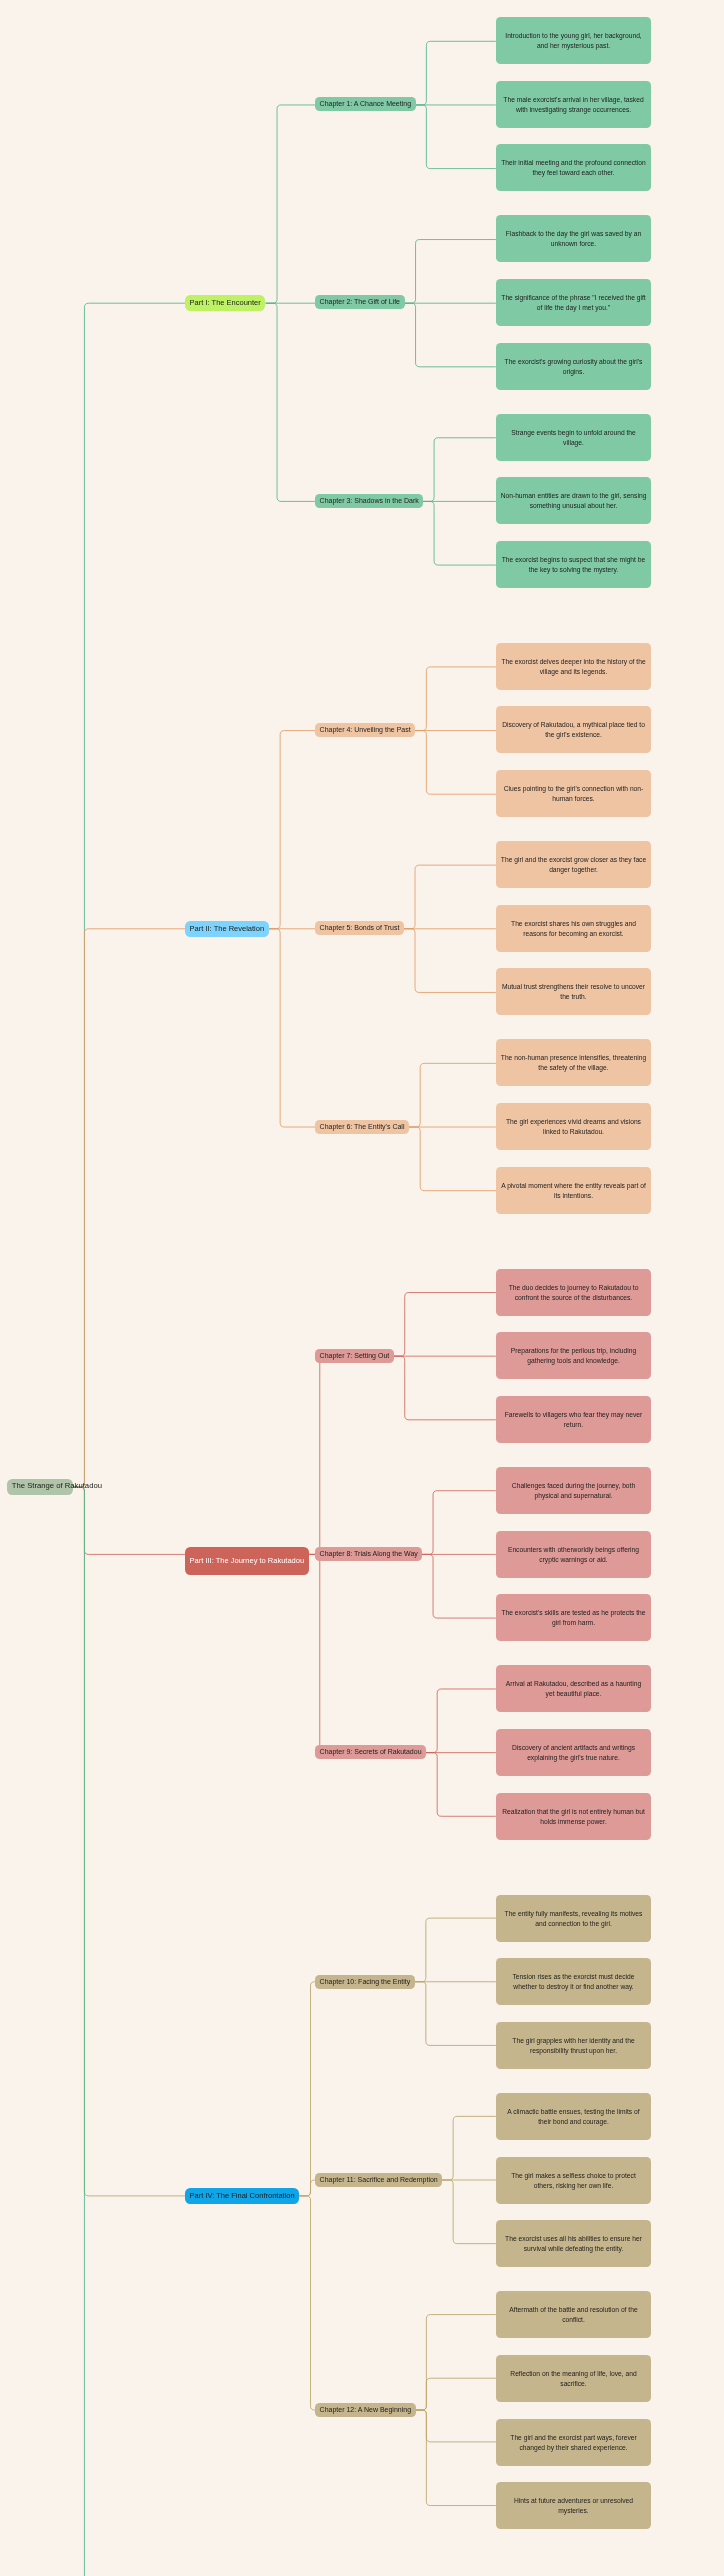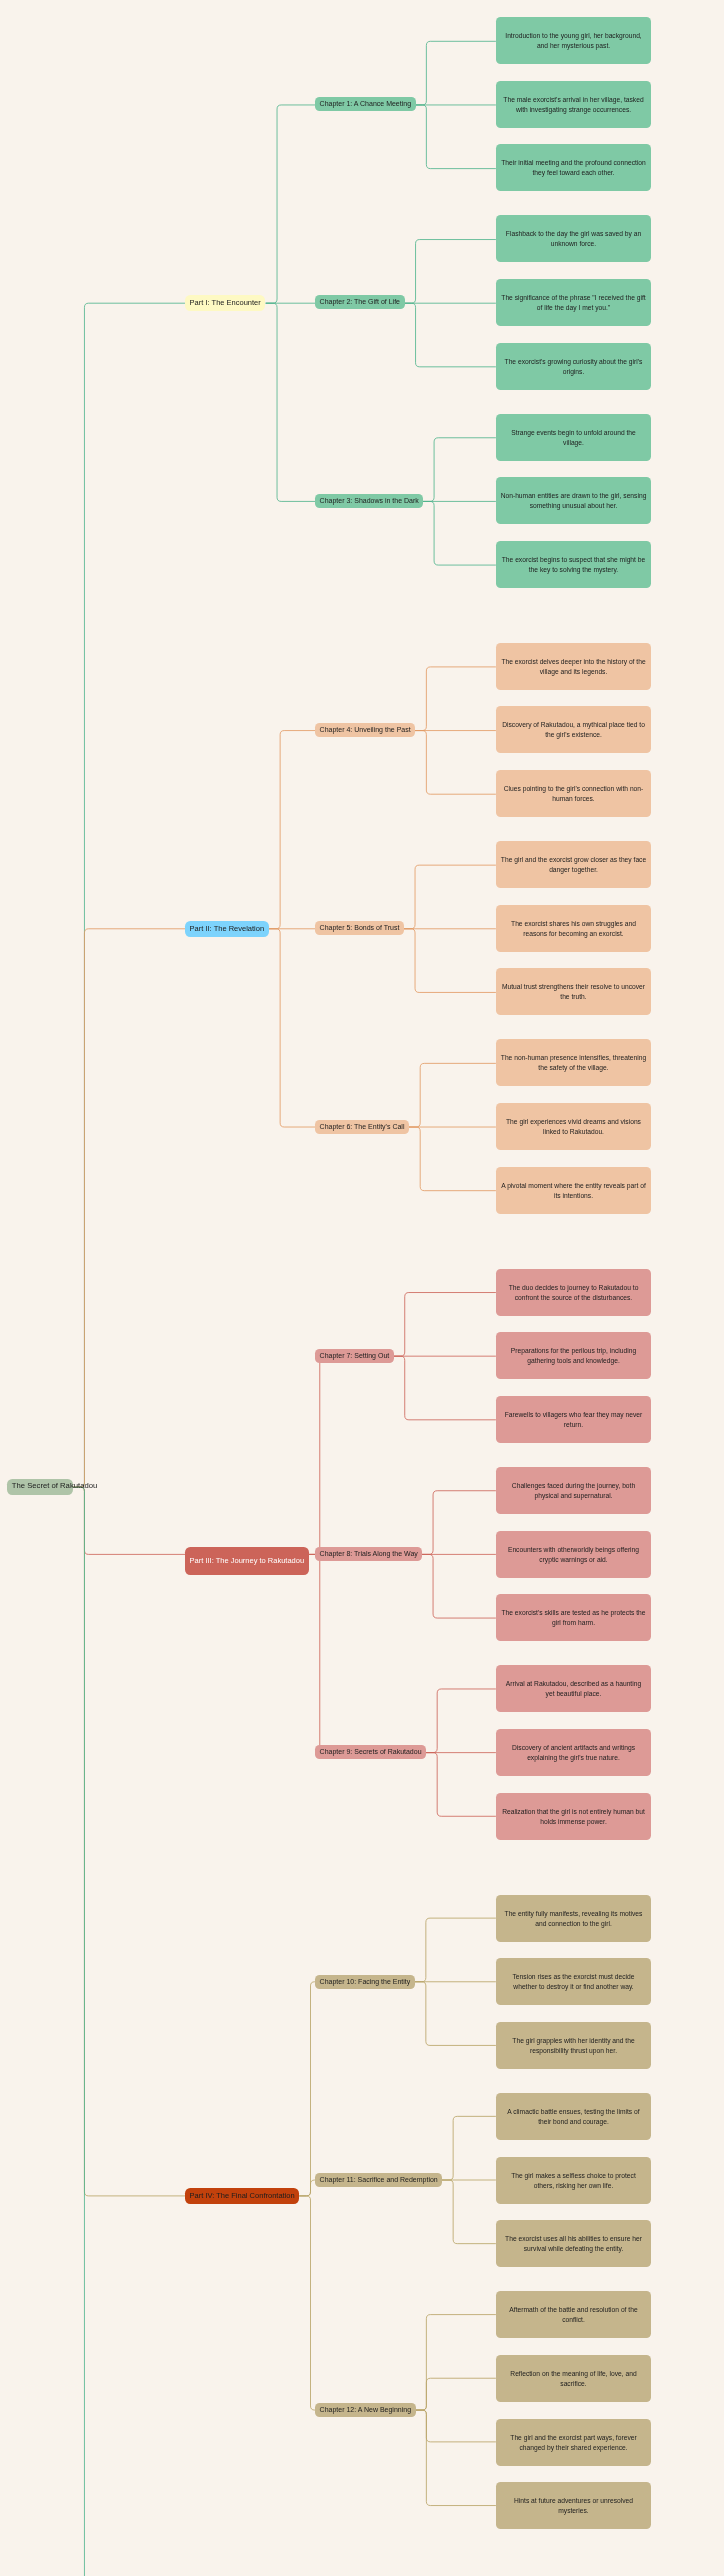--- a/index.html
+++ b/index.html
@@ -29,24 +29,24 @@
     line-height:1.38;
     padding:3.6px 4.6px;
   }
   .node.root{
     background:#AFC4A8;
     font-size:7.7px;
     border-radius:5.2px;
   }
   
   .node.part{font-size:7.5px;border-radius:5.2px;}
-  .part.c-green{background:#fef9c3;justify-content:center;}
+  .part.c-green{background:#bef264;justify-content:center;}
   .part.c-orange{background:#7dd3fc;}
   .part.c-red{background:#CC6459;color:#FFFFFF;}
-  .part.c-khaki{background:#c2410c;}
+  .part.c-khaki{background:#0ea5e9;}
   
   .node.chapter{font-size:7px;}
   .chapter.c-green{background:#7FC9A5;}
   .chapter.c-orange{background:#EFC4A3;}
   .chapter.c-red{background:#DD9A96;}
   .chapter.c-khaki{background:#C5B58C;}
   
   .node.leaf{font-size:6.7px;}
   .leaf.c-green{background:#7FC9A5;}
   .leaf.c-orange{background:#EFC4A3;}
@@ -272,17 +272,17 @@
       <div class="node leaf c-khaki" style="left: 496px; top: 2355px; width: 155px; height: 47px;">
         <span>Reflection on the meaning of life, love, and sacrifice.</span>
       </div>
       <div class="node leaf c-khaki" style="left: 496px; top: 2419px; width: 155px; height: 47px;">
         <span>The girl and the exorcist part ways, forever changed by their shared experience.</span>
       </div>
       <div class="node leaf c-khaki" style="left: 496px; top: 2482px; width: 155px; height: 47px;">
         <span>Hints at future adventures or unresolved mysteries.</span>
       </div>
       <div class="node root c-" style="left: 7.2px; top: 1479px; height: 15.5px; white-space: nowrap; width: 66px;">
-        <span>The Secret of Rakutadou</span>
+        <span>The Strange of Rakutadou</span>
       </div>
     </div>
 </div>
 
 
 </body></html>

